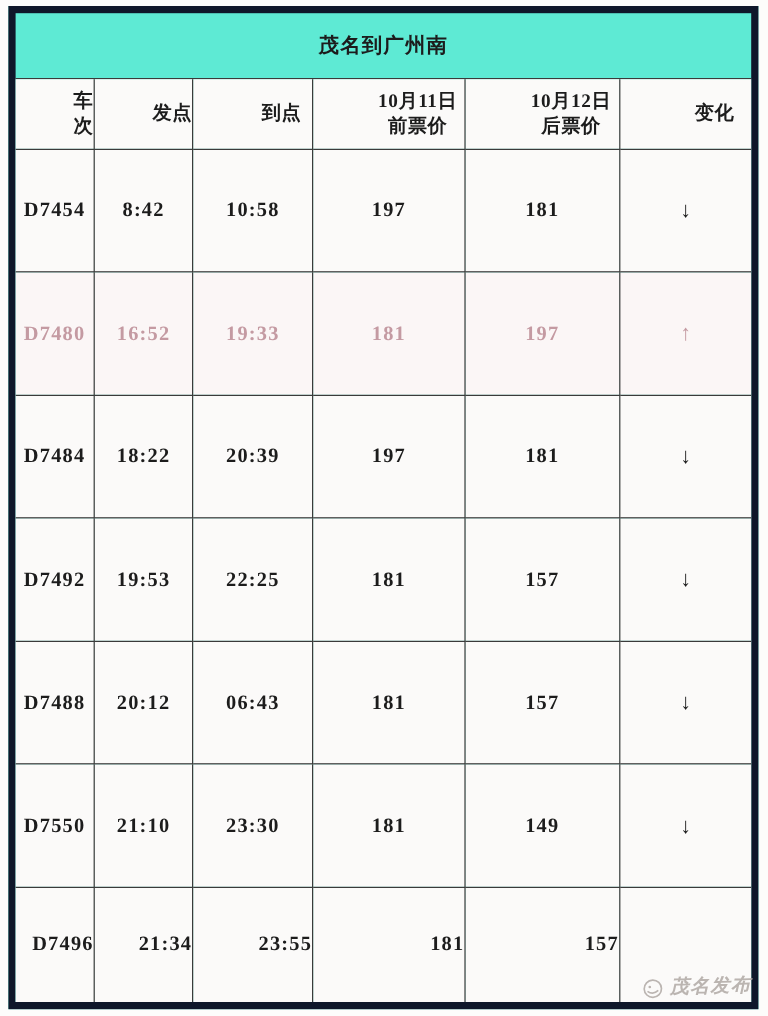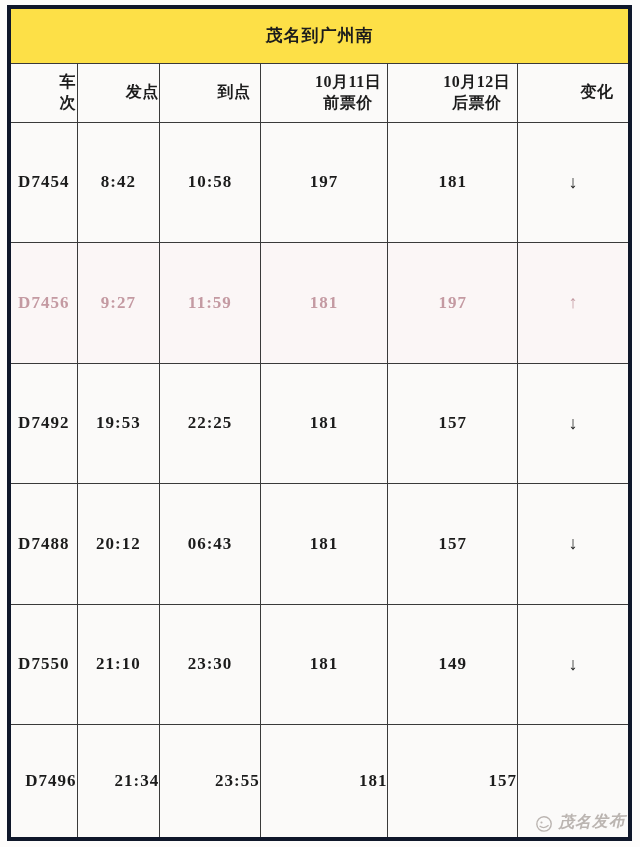--- a/index.html
+++ b/index.html
@@ -9,24 +9,24 @@
     font-family: "Liberation Serif", "DejaVu Serif", serif;
   }
   .canvas {
     position: relative;
     width: 640px; height: 847px;
     overflow: hidden;
   }
   .table-box {
     position: absolute;
     left: 7px; top: 5px; right: 8px; bottom: 6px;
-    border: 4px solid #0f172a;
+    border: 6px solid #0f172a;
     display: flex;
     flex-direction: column;
-    background: #fde047;
+    background: #5eead4;
   }
   .title-block {
     flex: 0 0 55px;
     border-bottom: 1px solid #3a3a3a;
     display: flex;
     flex-direction: column;
     align-items: center;
     justify-content: center;
     gap: 2px;
   }
@@ -128,26 +128,34 @@
       <tbody>
           <tr>
     <td>D7454</td>
     <td>8:42</td>
     <td>10:58</td>
     <td>197</td>
     <td>181</td>
     <td class="change-cell">↓</td>
   </tr>
           <tr class="faded">
-    <td>D7456</td>
-    <td>9:27</td>
-    <td>11:59</td>
+    <td>D7480</td>
+    <td>16:52</td>
+    <td>19:33</td>
     <td>181</td>
     <td>197</td>
     <td class="change-cell">↑</td>
+  </tr>
+          <tr>
+    <td>D7484</td>
+    <td>18:22</td>
+    <td>20:39</td>
+    <td>197</td>
+    <td>181</td>
+    <td class="change-cell">↓</td>
   </tr>
           <tr>
     <td>D7492</td>
     <td>19:53</td>
     <td>22:25</td>
     <td>181</td>
     <td>157</td>
     <td class="change-cell">↓</td>
   </tr>
           <tr>

